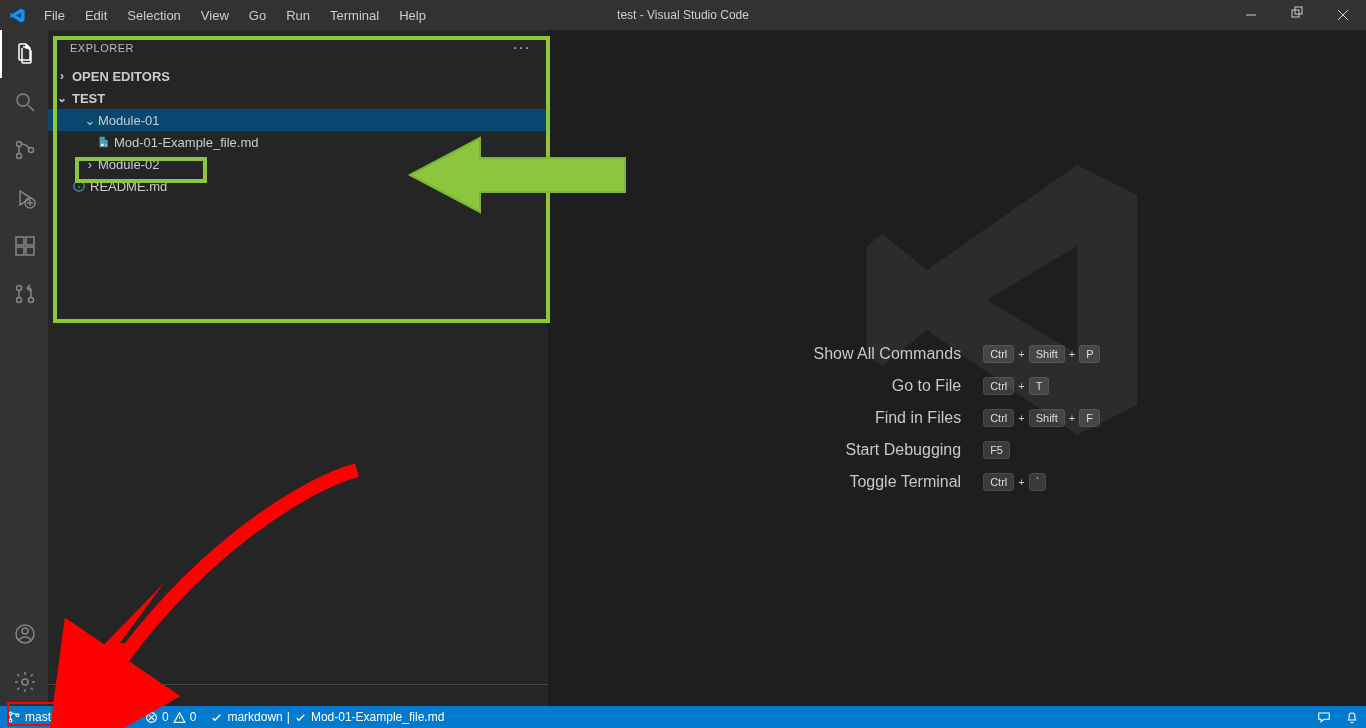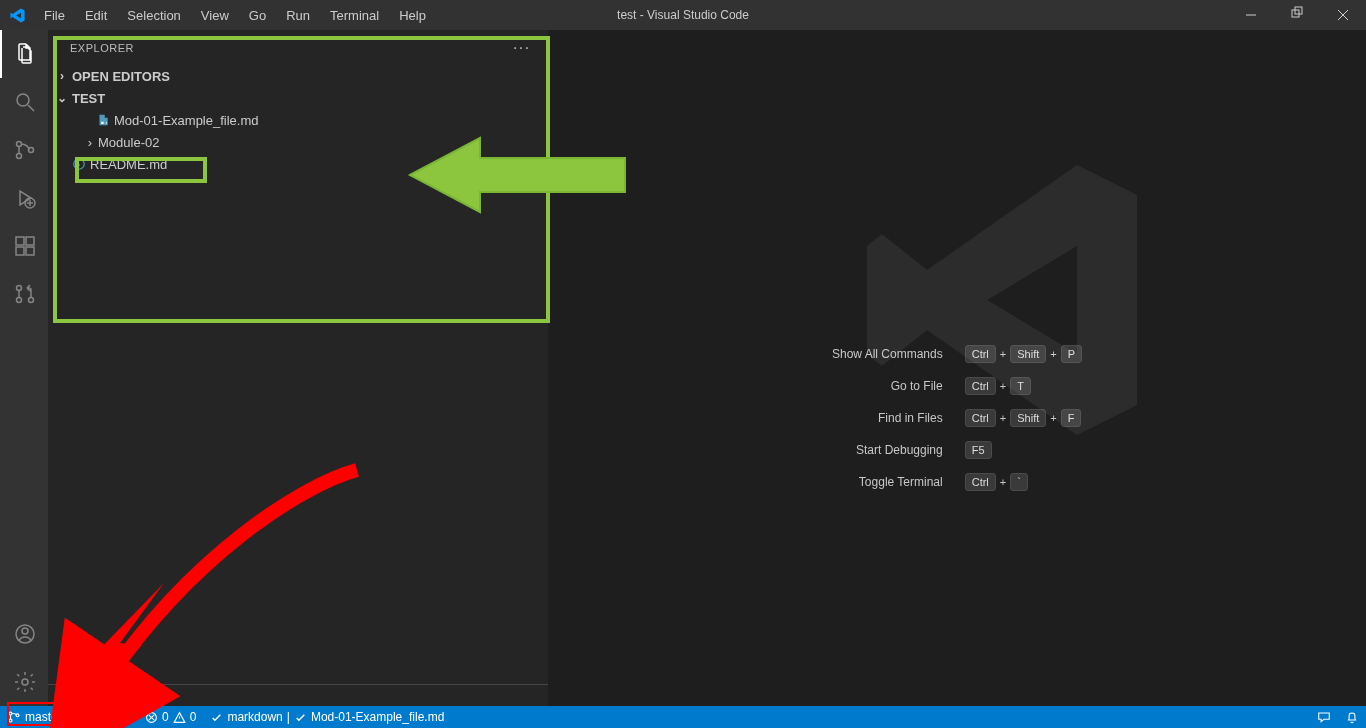--- a/index.html
+++ b/index.html
@@ -40,21 +40,21 @@
   .indent-1 { padding-left: 22px; }
   .indent-2 { padding-left: 34px; }
   .indent-3 { padding-left: 46px; }
 
   .timeline-head { position: absolute; left: 0; right: 0; bottom: 0; height: 22px; display: flex; align-items: center; padding-left: 6px; font-weight: 700; font-size: 11px; color: #cccccc; border-top: 1px solid rgba(204,204,204,0.2); background: #252526; }
 
   
   .editor { flex: 1; background: #1e1e1e; position: relative; display: flex; align-items: center; justify-content: center; flex-direction: column; }
   .welcome-table { margin-top: 100px; }
   .welcome-table td { padding: 6px 10px; vertical-align: middle; }
-  .welcome-table .lbl { text-align: right; color: #c7c7c7; font-size: 12px; }
+  .welcome-table .lbl { text-align: right; color: #c7c7c7; font-size: 16px; }
   .keys { text-align: left; }
   .key { display: inline-block; background: #3a3a3a; border: 1px solid #4a4a4a; border-radius: 3px; padding: 2px 6px; font-size: 11px; color: #dddddd; }
   .plus { display: inline-block; margin: 0 4px; color: #c7c7c7; font-size: 11px; }
 
   .bg-logo { position: absolute; top: 120px; left: 50%; transform: translateX(-35%); width: 300px; height: 300px; opacity: 0.06; }
 
   
   .statusbar { height: 22px; background: #007acc; color: #ffffff; display: flex; align-items: center; font-size: 12px; padding: 0; }
   .sb-group { display: flex; align-items: center; height: 100%; }
   .sb-item { display: flex; align-items: center; gap: 4px; padding: 0 7px; height: 100%; cursor: pointer; }
@@ -186,20 +186,24 @@
       <span class="chev chev-right"></span>
       <span>OPEN EDITORS</span>
     </div>
 
     <div class="section-head">
       <span class="chev chev-down"></span>
       <span>TEST</span>
     </div>
 
     <div class="tree">
+      <div class="tree-row indent-2 selected">
+        <span class="chev chev-down"></span>
+        <span>Module-01</span>
+      </div>
       <div class="tree-row indent-3">
         <span class="ficon">
             <svg width="14" height="14" viewBox="0 0 24 24">
               <path fill="#519aba" d="M6 3h9l5 5v13H6zM15 3v5h5"></path>
               <path fill="#fff" d="M9 19v-5l2 2 2-2v5M17 19l2-2-2-2"></path>
             </svg>
           </span>
         <span>Mod-01-Example_file.md</span>
       </div>
       <div class="tree-row indent-2">

